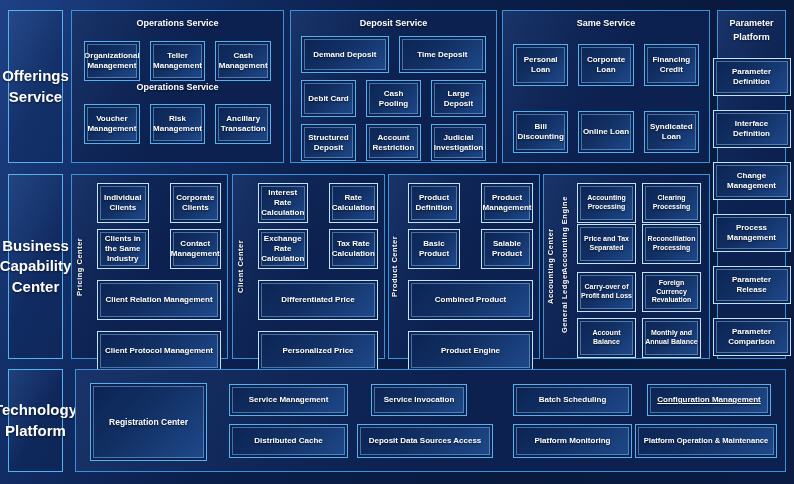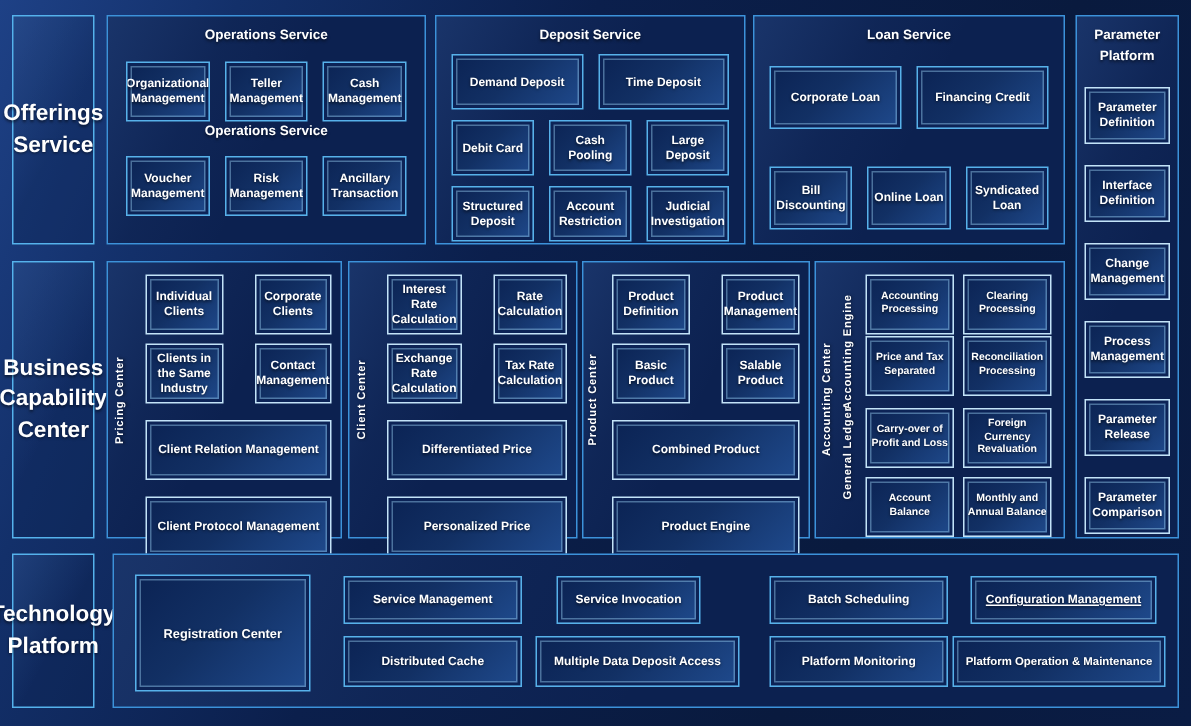--- a/index.html
+++ b/index.html
@@ -67,21 +67,21 @@
     transform: rotate(180deg);
     font-size: 7.5px; font-weight: bold;
     letter-spacing: 0.5px;
     display: flex; align-items: center; justify-content: center;
     text-align: center;
     text-shadow: 0 1px 2px rgba(0,0,0,0.55);
     white-space: nowrap;
   }
   
   .param-stack { display: flex; flex-direction: column; align-items: center; }
-  .param-stack .box { width: 57px; height: 38px; margin-top: 14px; flex: 0 0 auto; }
+  .param-stack .box { width: 78px; height: 38px; margin-top: 14px; flex: 0 0 auto; }
   
   .mid-rows { position: absolute; inset: 0; display: flex; flex-direction: column; }
   .mid-rows .hrow { gap: 21px; }
   .mid-rows .hrow .box { height: 40px; }
   .wide-box { height: 33px; }
   
   .acct .hrow { gap: 6px; padding: 0 8px 0 33px; }
   .acct .box { font-size: 7px; padding: 1px 2px; }
   
   .tech-box {
@@ -133,22 +133,23 @@
       <div class="box">Large Deposit</div>
     </div>
     <div class="hrow" style="margin-top:7px;height:37px;padding:0 10px;">
       <div class="box">Structured Deposit</div>
       <div class="box">Account Restriction</div>
       <div class="box">Judicial Investigation</div>
     </div>
   </div>
 
   <div class="panel" style="left:502px;top:10px;width:208px;height:153px;">
-    <div class="title" style="margin-top:7px;">Loan Service</div>
+    <div class="title" style="margin-top:7px;">Same Service</div>
     <div class="hrow" style="margin-top:16px;height:42px;padding:0 10px;">
+      <div class="box">Personal Loan</div>
       <div class="box">Corporate Loan</div>
       <div class="box">Financing Credit</div>
     </div>
     <div class="hrow" style="margin-top:25px;height:42px;padding:0 10px;">
       <div class="box">Bill Discounting</div>
       <div class="box">Online Loan</div>
       <div class="box">Syndicated Loan</div>
     </div>
   </div>
 
@@ -248,18 +249,18 @@
 
   <div class="panel" style="left:75px;top:369px;width:711px;height:103px;">
     <div class="box reg-box" style="left:14px;top:13px;width:117px;height:78px;">Registration Center</div>
 
     <div class="box tech-box" style="left:153px;top:14px;width:119px;height:32px;">Service Management</div>
     <div class="box tech-box" style="left:295px;top:14px;width:96px;height:32px;">Service Invocation</div>
     <div class="box tech-box" style="left:437px;top:14px;width:119px;height:32px;">Batch Scheduling</div>
     <div class="box tech-box" style="left:571px;top:14px;width:124px;height:32px;text-decoration:underline;">Configuration Management</div>
 
     <div class="box tech-box" style="left:153px;top:54px;width:119px;height:34px;">Distributed Cache</div>
-    <div class="box tech-box" style="left:281px;top:54px;width:136px;height:34px;">Multiple Data Deposit Access</div>
+    <div class="box tech-box" style="left:281px;top:54px;width:136px;height:34px;">Deposit Data Sources Access</div>
     <div class="box tech-box" style="left:437px;top:54px;width:119px;height:34px;">Platform Monitoring</div>
     <div class="box tech-box" style="left:559px;top:54px;width:142px;height:34px;font-size:7.6px;">Platform Operation &amp; Maintenance</div>
   </div>
 
 </div>
 
 </body></html>

